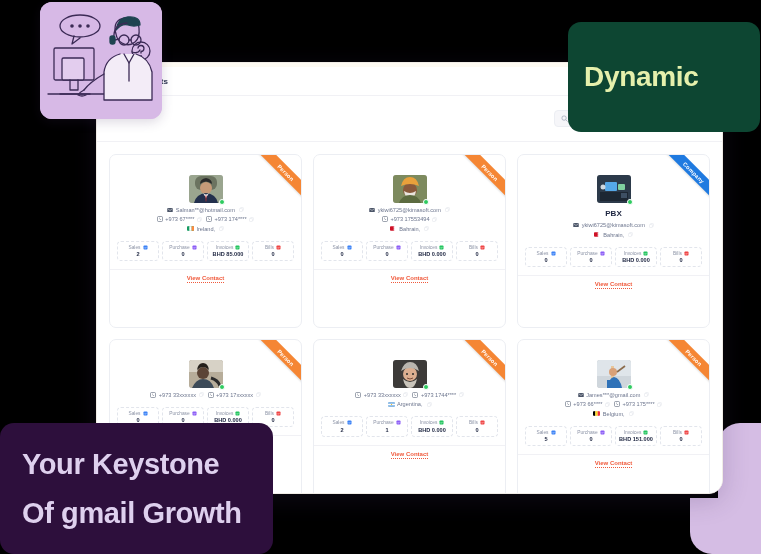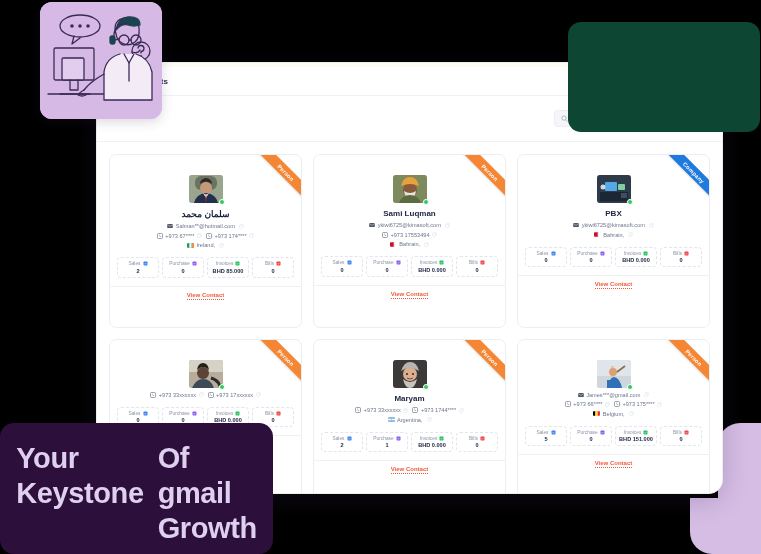--- a/index.html
+++ b/index.html
@@ -199,21 +199,21 @@
     line-height: 1.14;
     letter-spacing: -.3px;
   }
 
   .badge-purple {
     position: absolute;
     left: 0px; top: 423px; width: 273px; height: 131px;
     background: #2d0f3c;
     border-radius: 14px;
     padding: 18px 22px;
-    display: flex; flex-direction: row; justify-content: center; gap: 14px;
+    display: flex; flex-direction: column; justify-content: center; gap: 14px;
   }
   .badge-purple div {
     color: #ded0ee;
     font-size: 29px; font-weight: bold;
     line-height: 1.2;
     letter-spacing: -.4px;
   }
 </style>
 </head>
 <body>
@@ -257,21 +257,20 @@
                   <rect x="6" y="1" width="22" height="14" rx="6" fill="#6b7360"></rect>
                   <circle cx="17" cy="13" r="6" fill="#c69a78"></circle>
                   <path d="M11 9 q6 -5 12 0 q0 -5 -6 -6 q-6 1 -6 6z" fill="#2b2b2b"></path>
                   <path d="M5 28 q2 -9 12 -10 q10 1 12 10z" fill="#23304d"></path>
                   <path d="M14 18 l3 5 l3 -5 q-3 3 -6 0z" fill="#fff"></path>
                   <path d="M16.4 20.5 l1.2 0 l-.3 6 l-.6 0z" fill="#b33"></path>
                 </svg>
               </span>
               <span class="online-dot"></span>
             </div>
-            <div class="card-name rtl">سلمان محمد</div>
             <div class="info-row">
               <span class="info-item">
                 <svg class="mini-ico" viewBox="0 0 12 12">
                   <rect x="0.5" y="2" width="11" height="8" rx="1" fill="#4b5568"></rect>
                   <path d="M1 3 l5 4 l5 -4" fill="none" stroke="#fff" stroke-width="1"></path>
                 </svg>
                 <span>Salman**@hotmail.com</span>
               </span>
               <svg class="copy-ico" viewBox="0 0 12 12">
                 <rect x="3.5" y="1.2" width="7" height="7.5" rx="1.4" fill="none" stroke="#b3b9c7" stroke-width="1.1"></rect>
@@ -369,21 +368,20 @@
                 <svg viewBox="0 0 34 28" preserveAspectRatio="none">
                   <rect width="34" height="28" fill="#7d8a5e"></rect>
                   <circle cx="17" cy="15" r="7" fill="#8a5a3c"></circle>
                   <path d="M8 11 q2 -9 9 -9 q7 0 9 9 q-9 -4 -18 0z" fill="#e9a13b"></path>
                   <path d="M11 16 q6 4 12 0 q-1 7 -6 7 q-5 0 -6 -7z" fill="#e8e4de"></path>
                   <path d="M6 28 q3 -8 11 -8 q8 0 11 8z" fill="#5c6b40"></path>
                 </svg>
               </span>
               <span class="online-dot"></span>
             </div>
-            <div class="card-name">Sami Luqman</div>
             <div class="info-row">
               <span class="info-item">
                 <svg class="mini-ico" viewBox="0 0 12 12">
                   <rect x="0.5" y="2" width="11" height="8" rx="1" fill="#4b5568"></rect>
                   <path d="M1 3 l5 4 l5 -4" fill="none" stroke="#fff" stroke-width="1"></path>
                 </svg>
                 <span>ykiwi6725@kimasoft.com</span>
               </span>
               <svg class="copy-ico" viewBox="0 0 12 12">
                 <rect x="3.5" y="1.2" width="7" height="7.5" rx="1.4" fill="none" stroke="#b3b9c7" stroke-width="1.1"></rect>
@@ -644,21 +642,20 @@
                   <circle cx="17" cy="14" r="7" fill="#dbae90"></circle>
                   <path d="M8 11 q3 -9 9 -9 q7 0 9 9 q-4 -3 -9 -3 q-5 0 -9 3z" fill="#b9b5ae"></path>
                   <path d="M10 19 q7 6 14 0 q-2 9 -7 9 q-5 0 -7 -9z" fill="#c9c4ba"></path>
                   <circle cx="14" cy="14" r="1" fill="#2b2b2b"></circle>
                   <circle cx="20" cy="14" r="1" fill="#2b2b2b"></circle>
                   <path d="M14 18 q3 2 6 0" stroke="#7a4b3a" stroke-width="1" fill="none"></path>
                 </svg>
               </span>
               <span class="online-dot"></span>
             </div>
-            <div class="card-name">Maryam</div>
             <div class="info-row">
               <span class="info-item">
                 <svg class="mini-ico" viewBox="0 0 12 12">
                   <rect x="1" y="1" width="10" height="10" rx="2" fill="none" stroke="#5c6679" stroke-width="1.2"></rect>
                   <path d="M4 4.2 q.6 3.4 3.8 4 l.6-1.2 -1.4-.8 -.7.6 q-1.1-.8-1.4-1.9l.7-.6 -.6-1.4z" fill="#5c6679"></path>
                 </svg>
                 <span>+973 33xxxxxx</span>
                 <svg class="copy-ico" viewBox="0 0 12 12">
                   <rect x="3.5" y="1.2" width="7" height="7.5" rx="1.4" fill="none" stroke="#b3b9c7" stroke-width="1.1"></rect>
                   <rect x="1.2" y="3.4" width="7" height="7.4" rx="1.4" fill="#fff" stroke="#b3b9c7" stroke-width="1.1"></rect>
@@ -889,20 +886,21 @@
         <path d="M84 52 l5 9 l5 -9"></path>
         <path d="M89 61 v18"></path>
 
         <path d="M64 72 q-14 8 -20 16"></path>
         <path d="M44 88 q-4 2 -6 5 q4 2 8 0"></path>
       </g>
     </svg>
   </div>
 
   <div class="badge-green">
+    <div>Dynamic</div>
   </div>
 
   <div class="badge-purple">
     <div>Your Keystone</div>
     <div>Of gmail Growth</div>
   </div>
 
 </div>
 
 </body></html>

